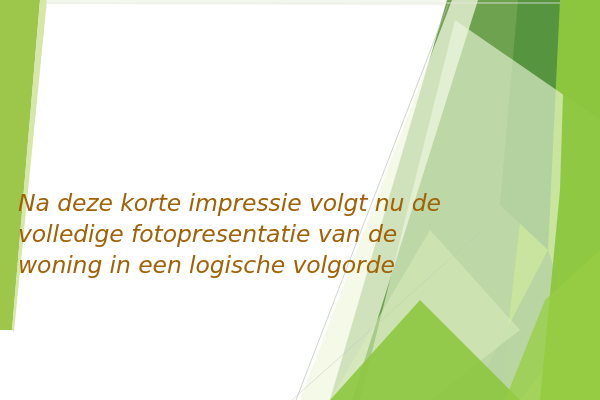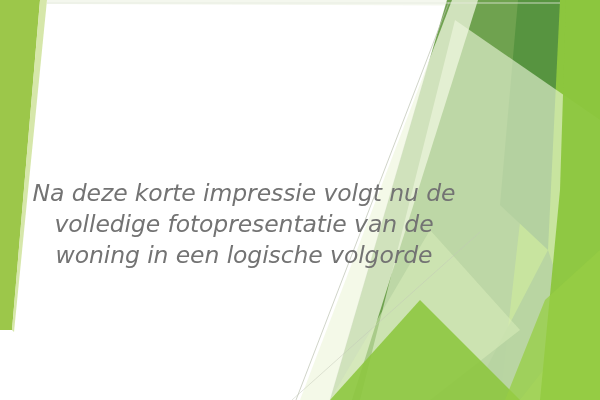--- a/index.html
+++ b/index.html
@@ -31,30 +31,29 @@
     width: 600px;
     height: 400px;
     display: flex;
     align-items: center;
     justify-content: flex-start;
     pointer-events: none;
   }
   .body-text {
     position: absolute;
     left: 18px;
-    top: 178px;
+    top: 188px;
     width: 452px;
-    text-align: center;
     font-family: "DejaVu Sans", sans-serif;
     font-style: italic;
     font-weight: 400;
     font-size: 23.5px;
     line-height: 31px;
     letter-spacing: -0.1px;
-    color: #737373;
+    color: #a16207;
     pointer-events: auto;
     text-rendering: optimizeLegibility;
   }
 </style>
 </head>
 <body>
 
 <div class="slide">
 
   <svg class="slide-bg" viewBox="0 0 600 400" preserveAspectRatio="none">

